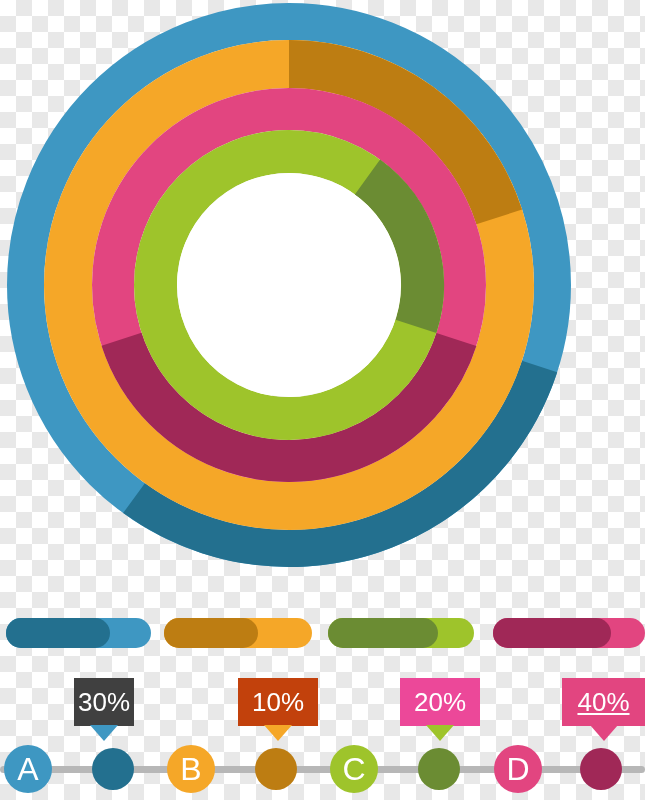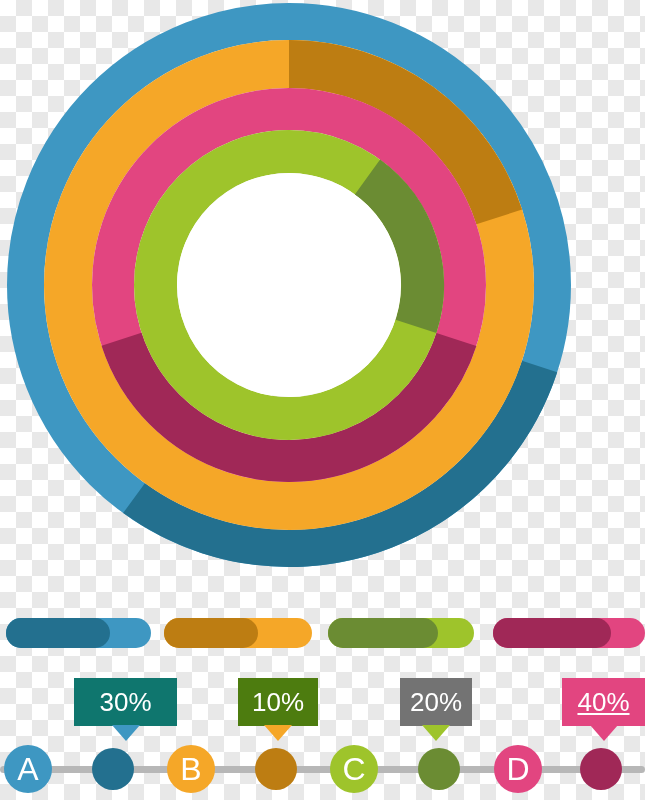--- a/index.html
+++ b/index.html
@@ -79,29 +79,29 @@
   <div class="bar-group" style="left:328px;width:146px;">
     <div class="bar-light" style="background:#9EC42B;"></div>
     <div class="bar-dark" style="background:#6B8C33;width:110px;"></div>
   </div>
   <div class="bar-group" style="left:493px;width:152px;">
     <div class="bar-light" style="background:#E24580;"></div>
     <div class="bar-dark" style="background:#A02857;width:118px;"></div>
   </div>
 </div>
 
-<div class="callout" style="left:74px;top:678px;width:103px;background:#0f766e;color:#3E97C2;">
+<div class="callout" style="left:74px;top:678px;width:60px;background:#404040;color:#3E97C2;">
   <span style="color:#fff;">30%</span>
   <span class="tail"></span>
 </div>
-<div class="callout" style="left:238px;top:678px;width:80px;background:#4d7c0f;color:#F5A728;">
+<div class="callout" style="left:238px;top:678px;width:80px;background:#c2410c;color:#F5A728;">
   <span style="color:#fff;">10%</span>
   <span class="tail"></span>
 </div>
-<div class="callout" style="left:400px;top:678px;width:72px;background:#737373;color:#9EC42B;">
+<div class="callout" style="left:400px;top:678px;width:80px;background:#ec4899;color:#9EC42B;">
   <span style="color:#fff;">20%</span>
   <span class="tail"></span>
 </div>
 <div class="callout" style="left:562px;top:678px;width:83px;background:#E24580;color:#E24580;">
   <span style="color:#fff;text-decoration:underline;">40%</span>
   <span class="tail"></span>
 </div>
 
 <div class="track"></div>
 

